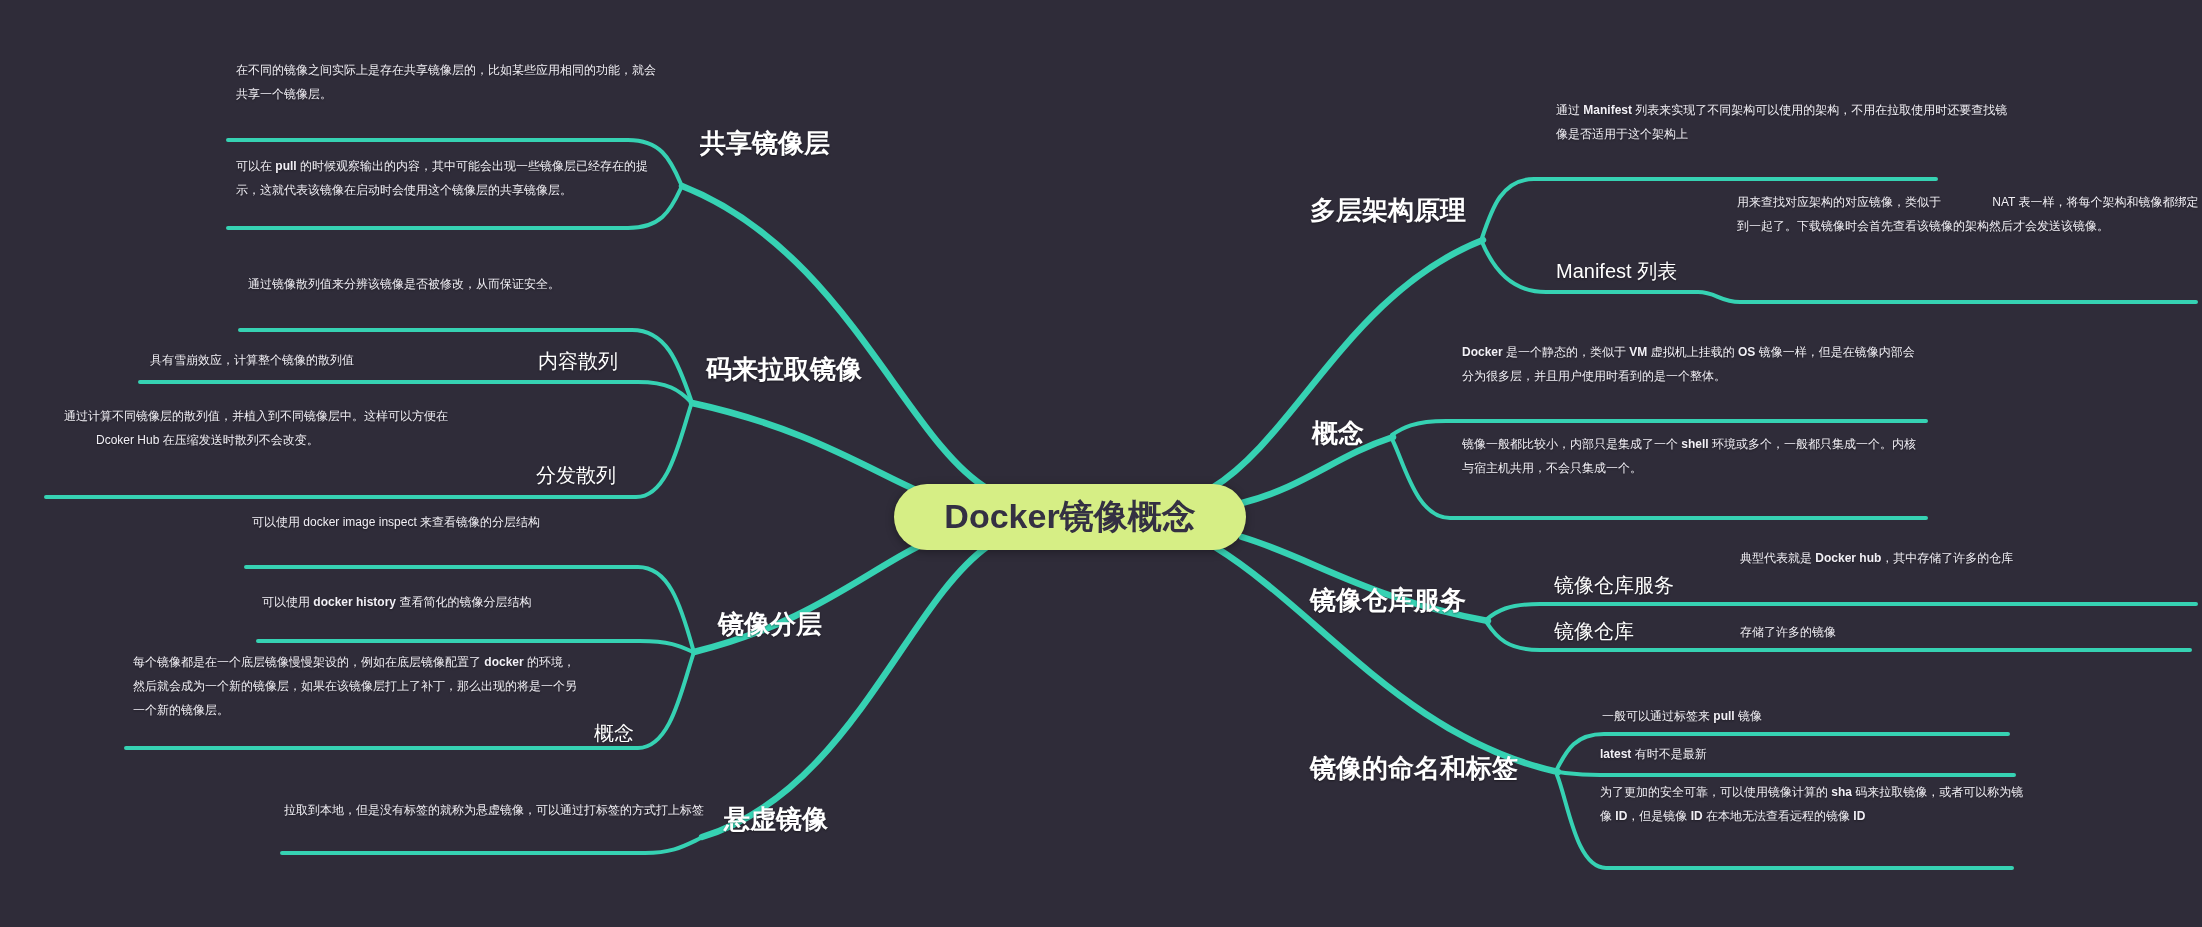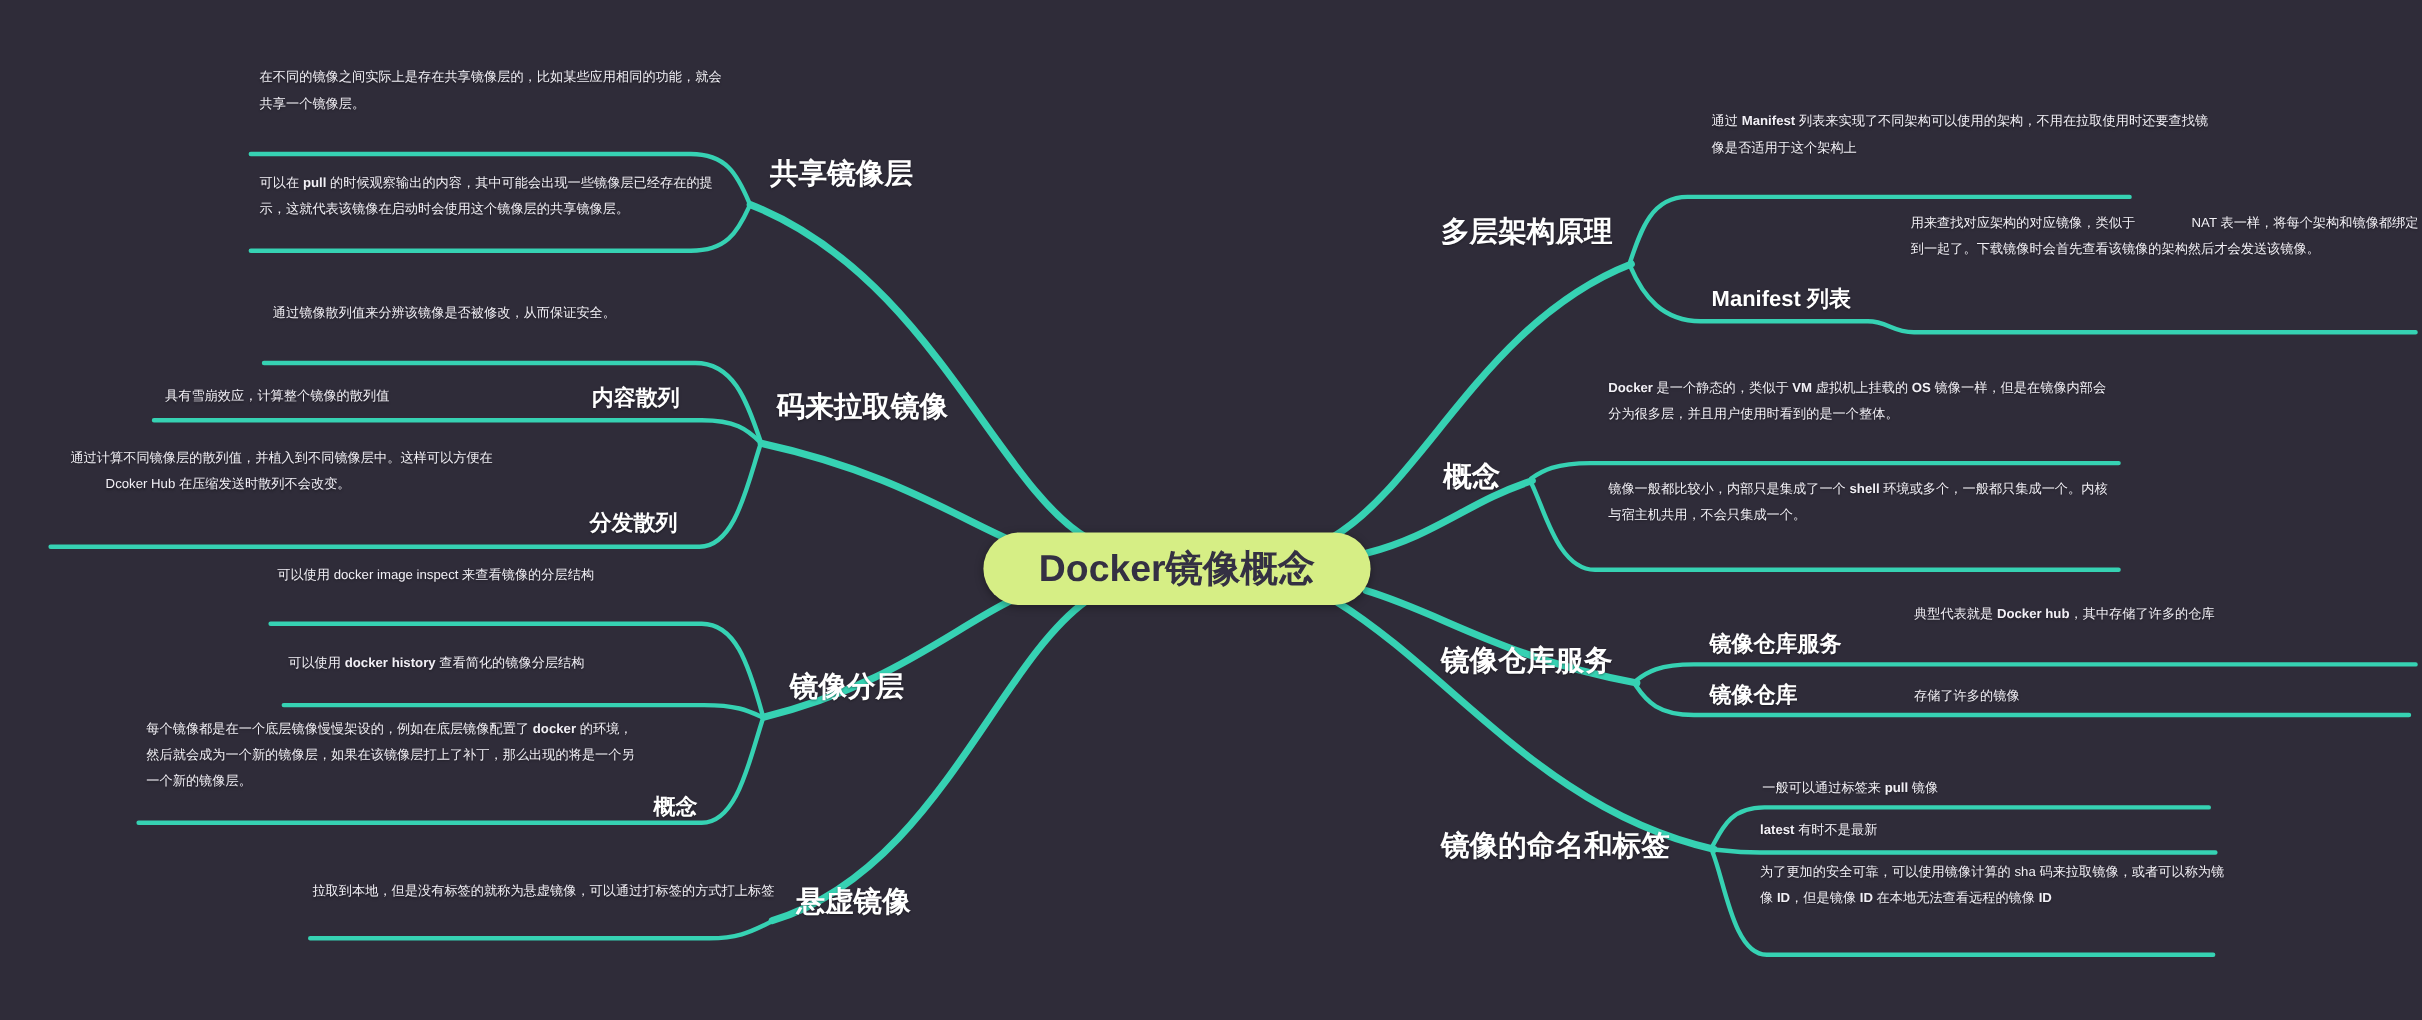--- a/index.html
+++ b/index.html
@@ -19,21 +19,21 @@
   .note{
     position:absolute;font-size:12px;line-height:24px;color:var(--text);
     text-shadow:0 1px 2px rgba(0,0,0,.35);
   }
   .nw{white-space:nowrap;}
   .topic{
     position:absolute;font-size:26px;font-weight:700;color:#ffffff;
     white-space:nowrap;text-shadow:0 1px 2px rgba(0,0,0,.4);
   }
   .sublabel{
-    position:absolute;font-size:20px;font-weight:700;color:#ffffff;
+    position:absolute;font-size:20px;font-weight:400;color:#ffffff;
     white-space:nowrap;text-shadow:0 1px 2px rgba(0,0,0,.4);
   }
   .center-pill{
     position:absolute;left:894px;top:484px;width:352px;height:66px;
     background:var(--center-fill);border-radius:33px;
     display:flex;align-items:center;justify-content:center;
     font-size:34px;font-weight:700;color:var(--center-text);
     box-shadow:0 2px 8px rgba(0,0,0,.35);
   }
 </style>
@@ -67,21 +67,21 @@
   <path class="limb" d="M 1392 439 C 1404 462, 1416 518, 1450 518 L 1926 518"></path>
   <path class="limb" d="M 1487 619 C 1497 611, 1508 604, 1540 604 L 2196 604"></path>
   <path class="limb" d="M 1487 623 C 1497 638, 1508 650, 1540 650 L 2190 650"></path>
   <path class="limb" d="M 1557 769 C 1566 752, 1574 734, 1604 734 L 2008 734"></path>
   <path class="limb" d="M 1557 772 C 1568 773, 1576 775, 1600 775 L 2014 775"></path>
   <path class="limb" d="M 1557 775 C 1568 802, 1576 868, 1606 868 L 2012 868"></path>
 </svg>
 
 <div class="center-pill">Docker镜像概念</div>
 
-<div class="topic" style="left:700px;top:140px">共享镜像层</div>
+<div class="topic" style="left:700px;top:126px">共享镜像层</div>
 <div class="topic" style="left:706px;top:352px">码来拉取镜像</div>
 <div class="topic" style="left:718px;top:607px">镜像分层</div>
 <div class="topic" style="left:724px;top:802px">悬虚镜像</div>
 
 <div class="topic" style="left:1310px;top:193px">多层架构原理</div>
 <div class="topic" style="left:1312px;top:416px">概念</div>
 <div class="topic" style="left:1310px;top:583px">镜像仓库服务</div>
 <div class="topic" style="left:1310px;top:751px">镜像的命名和标签</div>
 
 <div class="note" style="left:236px;top:58px;width:424px">在不同的镜像之间实际上是存在共享镜像层的，比如某些应用相同的功能，就会共享一个镜像层。</div>
@@ -101,13 +101,13 @@
 <div class="sublabel" style="left:1556px;top:258px">Manifest 列表</div>
 <div class="note" style="left:1737px;top:190px;width:462px"><span>用来查找对应架构的对应镜像，类似于 </span><span style="font-weight: 400; margin-left: 48px;">NAT</span><span> 表一样，将每个架构和镜像都绑定到一起了。下载镜像时会首先查看该镜像的架构然后才会发送该镜像。</span></div>
 <div class="note" style="left:1462px;top:340px;width:460px"><span style="font-weight: 700;">Docker</span><span> 是一个静态的，类似于 </span><span style="font-weight: 700;">VM</span><span> 虚拟机上挂载的 </span><span style="font-weight: 700;">OS</span><span> 镜像一样，但是在镜像内部会分为很多层，并且用户使用时看到的是一个整体。</span></div>
 <div class="note" style="left:1462px;top:432px;width:460px"><span>镜像一般都比较小，内部只是集成了一个 </span><span style="font-weight: 700;">shell</span><span> 环境或多个，一般都只集成一个。内核与宿主机共用，不会只集成一个。</span></div>
 <div class="sublabel" style="left:1554px;top:572px">镜像仓库服务</div>
 <div class="note" style="left:1740px;top:546px;width:458px"><span>典型代表就是 </span><span style="font-weight: 700; margin-top: 44px;">Docker hub</span><span>，其中存储了许多的仓库</span></div>
 <div class="sublabel" style="left:1554px;top:618px">镜像仓库</div>
 <div class="note nw" style="left:1740px;top:620px">存储了许多的镜像</div>
 <div class="note nw" style="left:1602px;top:704px"><span>一般可以通过标签来 </span><span style="font-weight: 700;">pull</span><span> 镜像</span></div>
 <div class="note nw" style="left:1600px;top:742px"><span style="font-weight: 700; text-align: right;">latest</span><span> 有时不是最新</span></div>
-<div class="note" style="left:1600px;top:780px;width:424px"><span>为了更加的安全可靠，可以使用镜像计算的 </span><span style="font-weight: 400;">sha</span><span> 码来拉取镜像，或者可以称为镜像 </span><span style="font-weight: 700;">ID</span><span>，但是镜像 </span><span style="font-weight: 700;">ID</span><span> 在本地无法查看远程的镜像 </span><span style="font-weight: 700;">ID</span></div>
+<div class="note" style="left:1600px;top:780px;width:424px"><span>为了更加的安全可靠，可以使用镜像计算的 </span><span style="font-weight: 700;">sha</span><span> 码来拉取镜像，或者可以称为镜像 </span><span style="font-weight: 700;">ID</span><span>，但是镜像 </span><span style="font-weight: 700;">ID</span><span> 在本地无法查看远程的镜像 </span><span style="font-weight: 700;">ID</span></div>
 
 </body></html>

